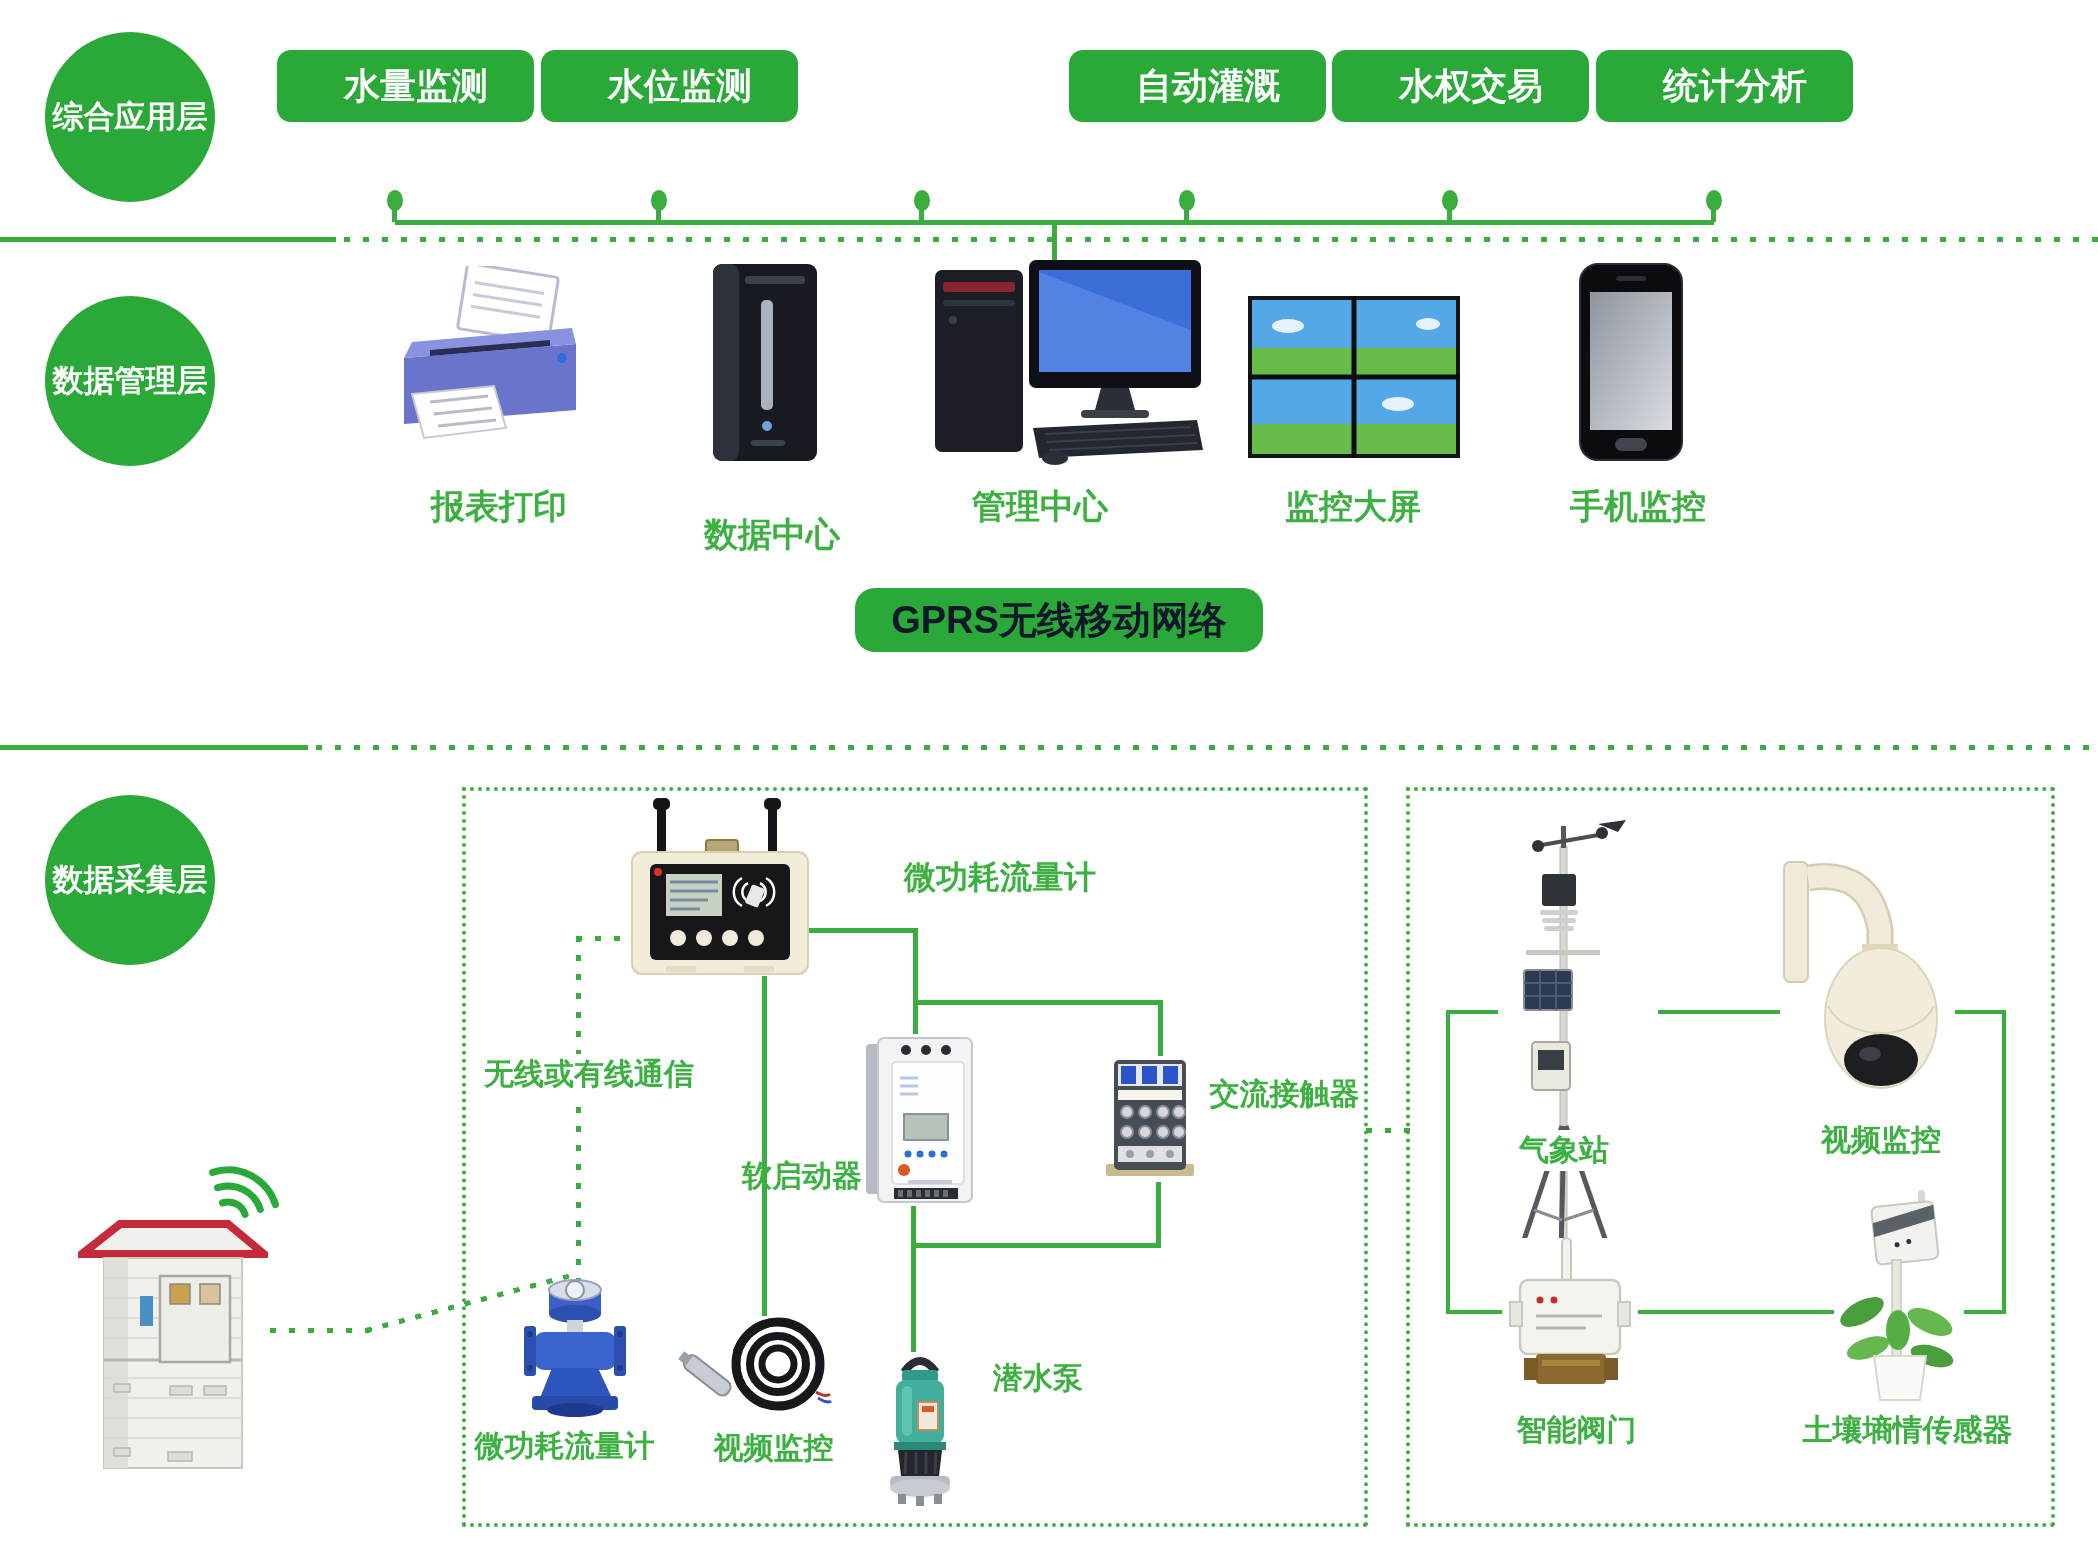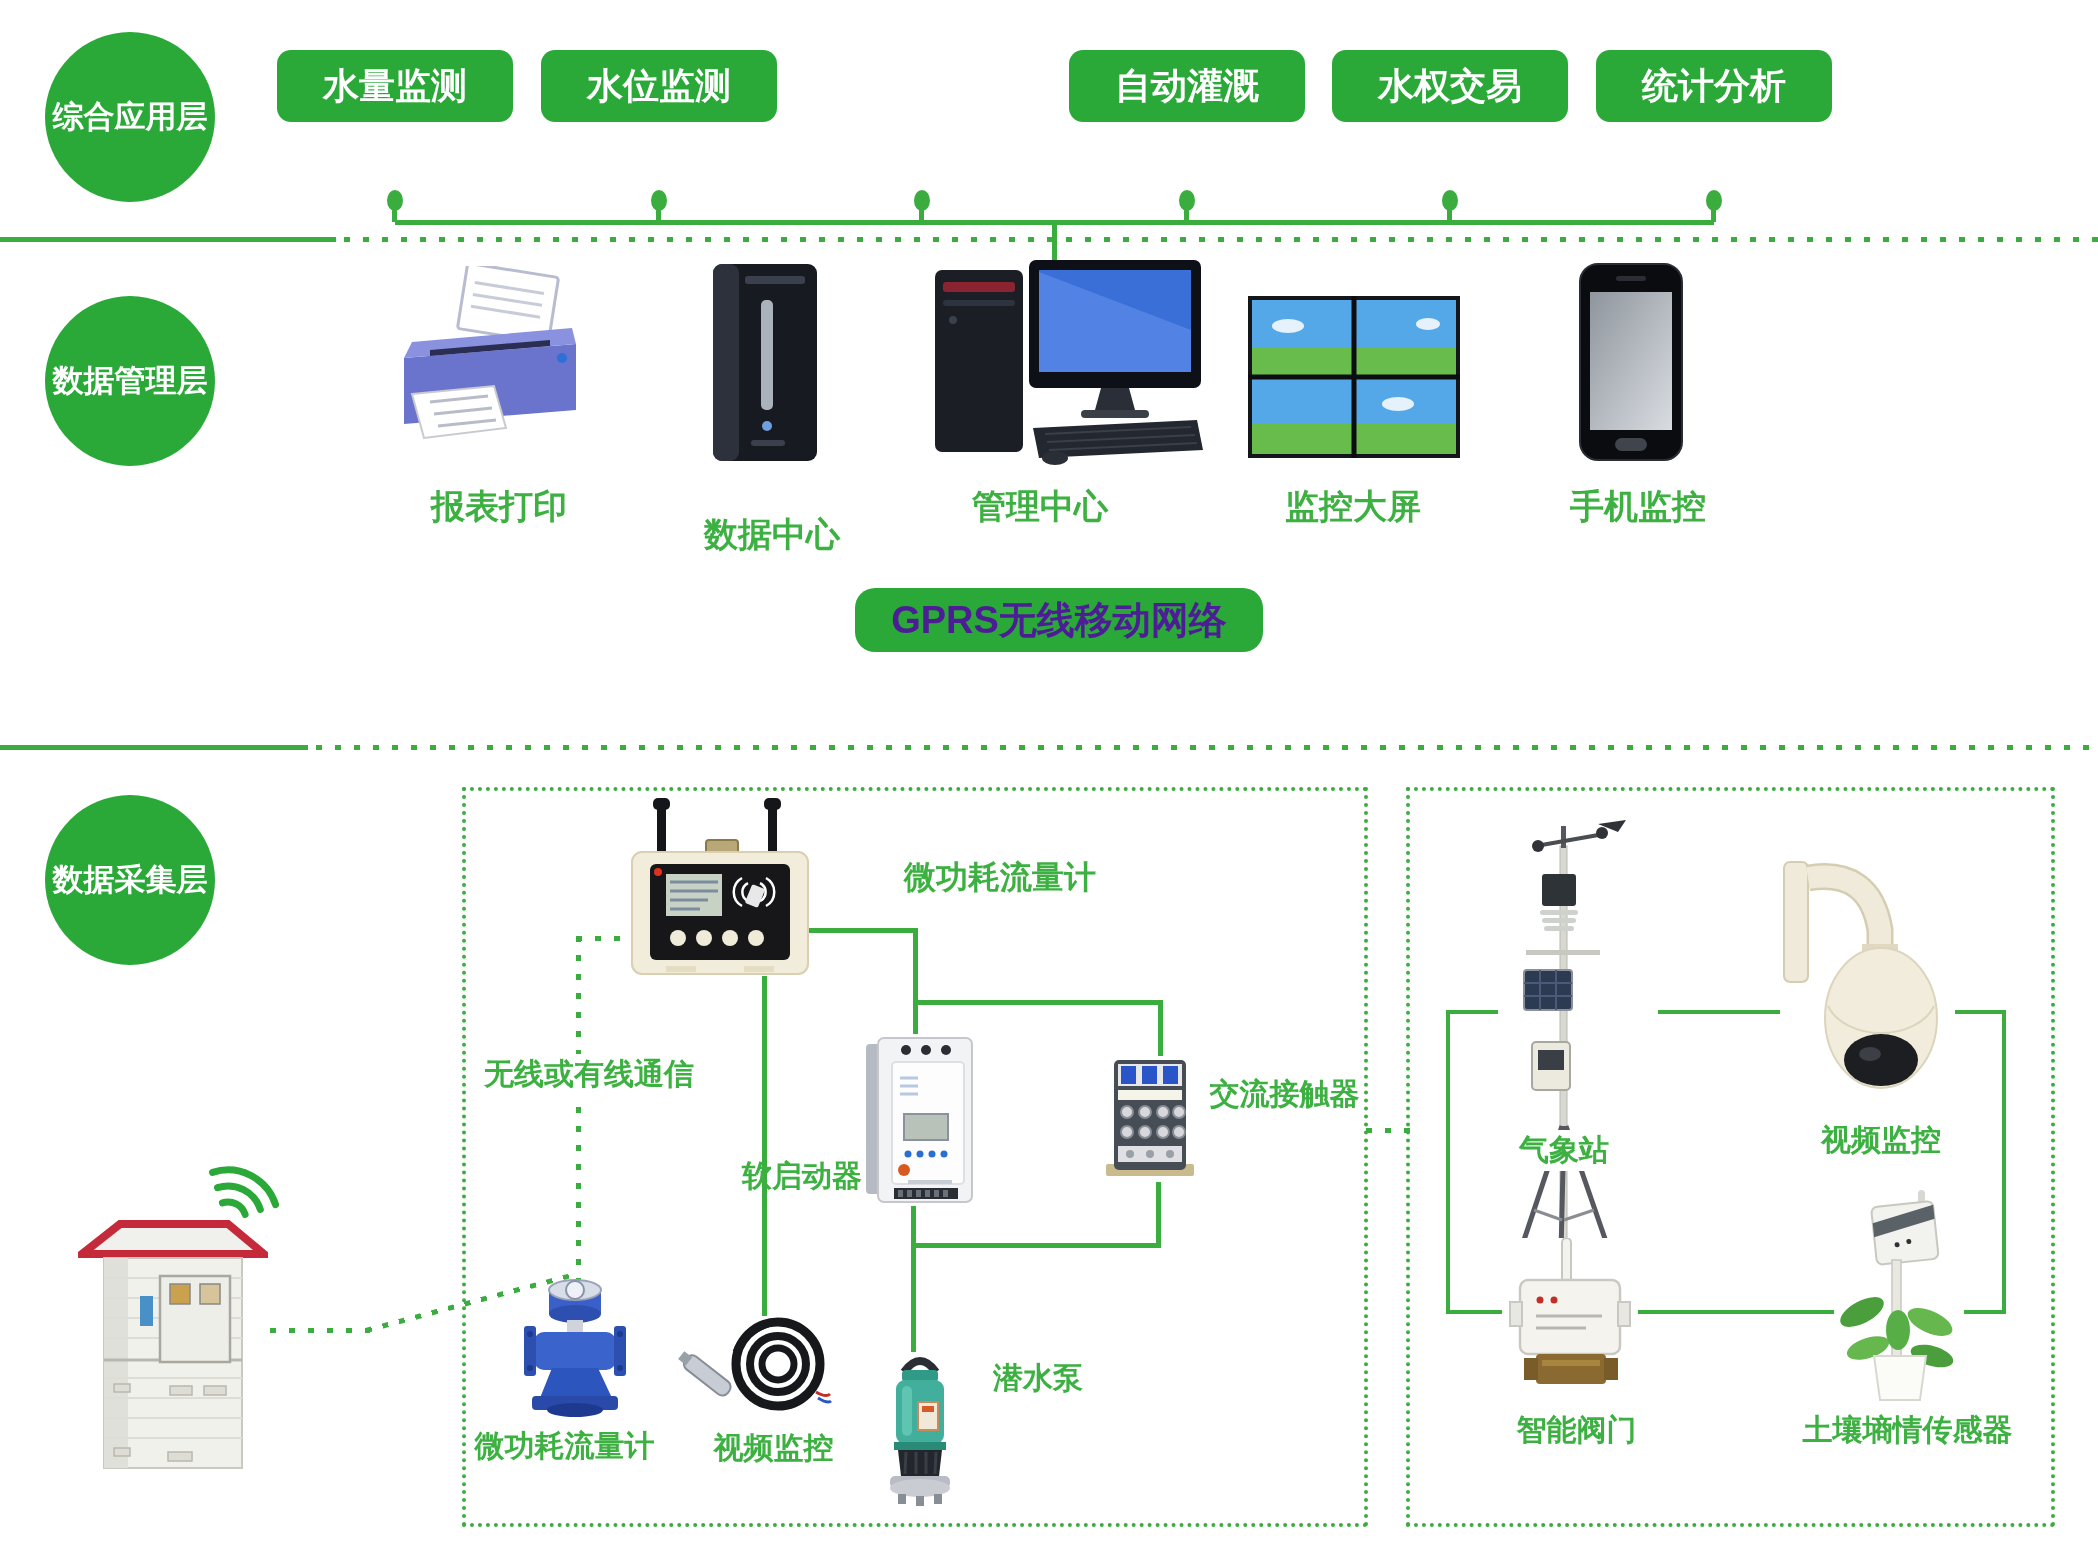--- a/index.html
+++ b/index.html
@@ -6,23 +6,23 @@
     --green:#2aa838; --line:#3bad3f; --label:#3cb040;
   }
   html,body{margin:0;padding:0;background:#fff;}
   #stage{position:relative;width:2098px;height:1552px;background:#fff;overflow:hidden;
          font-family:"Liberation Sans","DejaVu Sans",sans-serif;}
   .circle{position:absolute;left:45px;width:170px;height:170px;border-radius:50%;
           background:var(--green);color:#fff;font-size:31px;font-weight:700;
           display:flex;align-items:center;justify-content:center;white-space:nowrap;}
   .btn{position:absolute;top:50px;width:236px;height:72px;background:var(--green);
        border-radius:14px;color:#fff;font-size:36px;font-weight:700;border:none;
-       display:flex;align-items:center;justify-content:center;white-space:nowrap;}
+       display:flex;align-items:center;justify-content:center;white-space:nowrap;padding-left:21px;}
   .gprs{position:absolute;left:855px;top:588px;width:408px;height:64px;background:var(--green);
-        border-radius:20px;color:#4c1d95;font-size:38px;font-weight:700;
+        border-radius:20px;color:#0f172a;font-size:38px;font-weight:700;
         display:flex;align-items:center;justify-content:center;}
   .node{position:absolute;top:190px;width:16px;height:21px;border-radius:50%;background:var(--line);}
   .stem{position:absolute;top:207px;width:5px;height:15px;background:var(--line);}
   .hline{position:absolute;height:5px;background:var(--line);}
   .vline{position:absolute;width:5px;background:var(--line);}
   .hdots{position:absolute;height:5px;
          background:repeating-linear-gradient(90deg,var(--line) 0 6px,transparent 6px 19px);}
   .vdots{position:absolute;width:5px;
          background:repeating-linear-gradient(180deg,var(--line) 0 6px,transparent 6px 19px);}
   .ddots{position:absolute;height:5px;transform-origin:left center;

